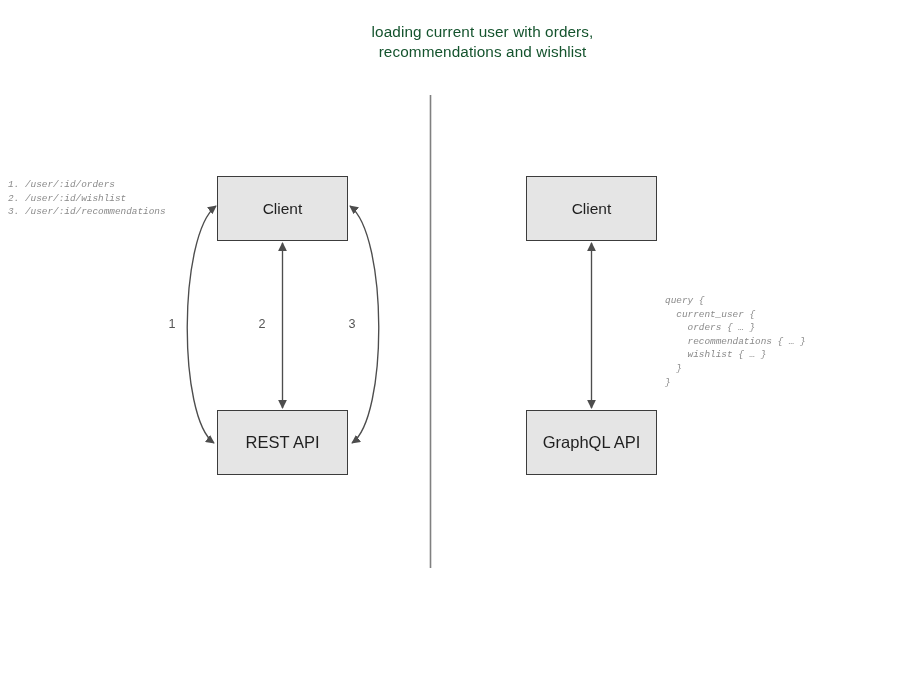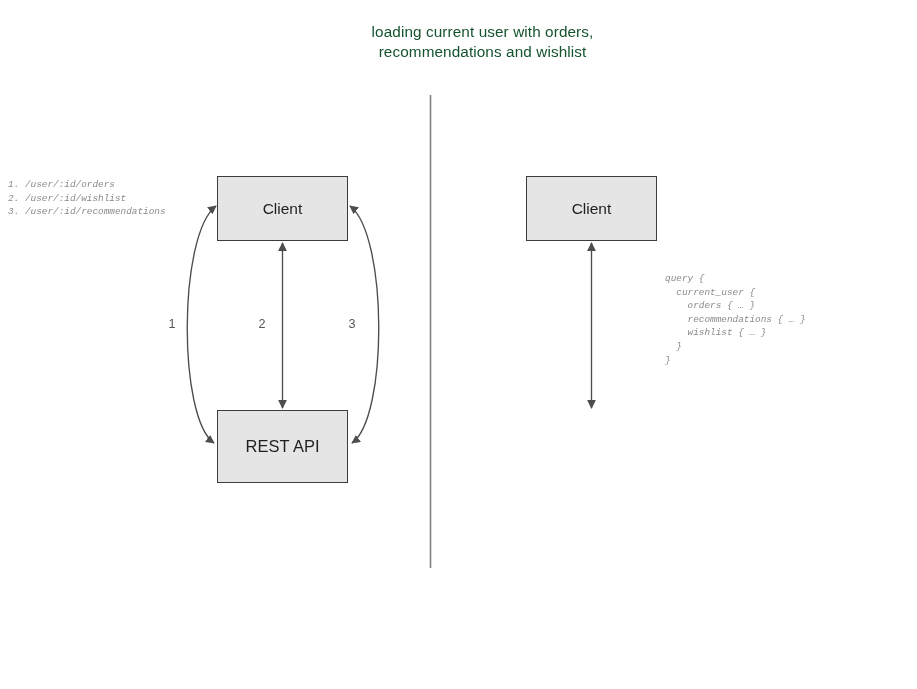--- a/index.html
+++ b/index.html
@@ -52,37 +52,37 @@
     border: 1.4px solid #3c3c3c;
     box-sizing: border-box;
     display: flex;
     align-items: center;
     justify-content: center;
     font-size: 15.5px;
     color: #1f1f1f;
     font-family: "Liberation Sans", sans-serif;
   }
   .node-client-rest  { left: 217px; top: 176px; width: 131px; height: 65px; }
-  .node-rest-api     { left: 217px; top: 410px; width: 131px; height: 73px; text-align: right; }
+  .node-rest-api     { left: 217px; top: 410px; width: 131px; height: 65px; text-align: right; }
   .node-client-gql   { left: 526px; top: 176px; width: 131px; height: 65px; }
   .node-graphql-api  { left: 526px; top: 410px; width: 131px; height: 65px; }
   .node-rest-api, .node-graphql-api { font-size: 16.5px; }
 
   
   .code-block {
     position: absolute;
     font-family: "Liberation Mono", "DejaVu Sans Mono", monospace;
     font-size: 9.4px;
     line-height: 13.6px;
     color: #8a8a8a;
     white-space: pre;
     font-style: italic;
   }
   .rest-endpoints { left: 8px;   top: 178px; }
-  .gql-query      { left: 665px; top: 272px; }
+  .gql-query      { left: 665px; top: 294px; }
 
   
   .arrow-label {
     position: absolute;
     font-family: "Liberation Sans", sans-serif;
     font-size: 12.6px;
     color: #555555;
     text-align: center;
     width: 16px;
   }
@@ -118,20 +118,21 @@
 
     <path d="M 591.5 243 L 591.5 408" fill="none" stroke="#4d4d4d" stroke-width="1.35" marker-start="url(#ah)" marker-end="url(#ah2)"></path>
   </svg>
 
   <div class="node node-client-rest">Client</div>
 
   <div class="node node-rest-api">REST API</div>
 
   <div class="node node-client-gql">Client</div>
 
+  <div class="node node-graphql-api">GraphQL API</div>
 
   <div class="code-block rest-endpoints">1. /user/:id/orders
 2. /user/:id/wishlist
 3. /user/:id/recommendations</div>
 
   <div class="code-block gql-query">query {
   current_user {
     orders { … }
     recommendations { … }
     wishlist { … }

